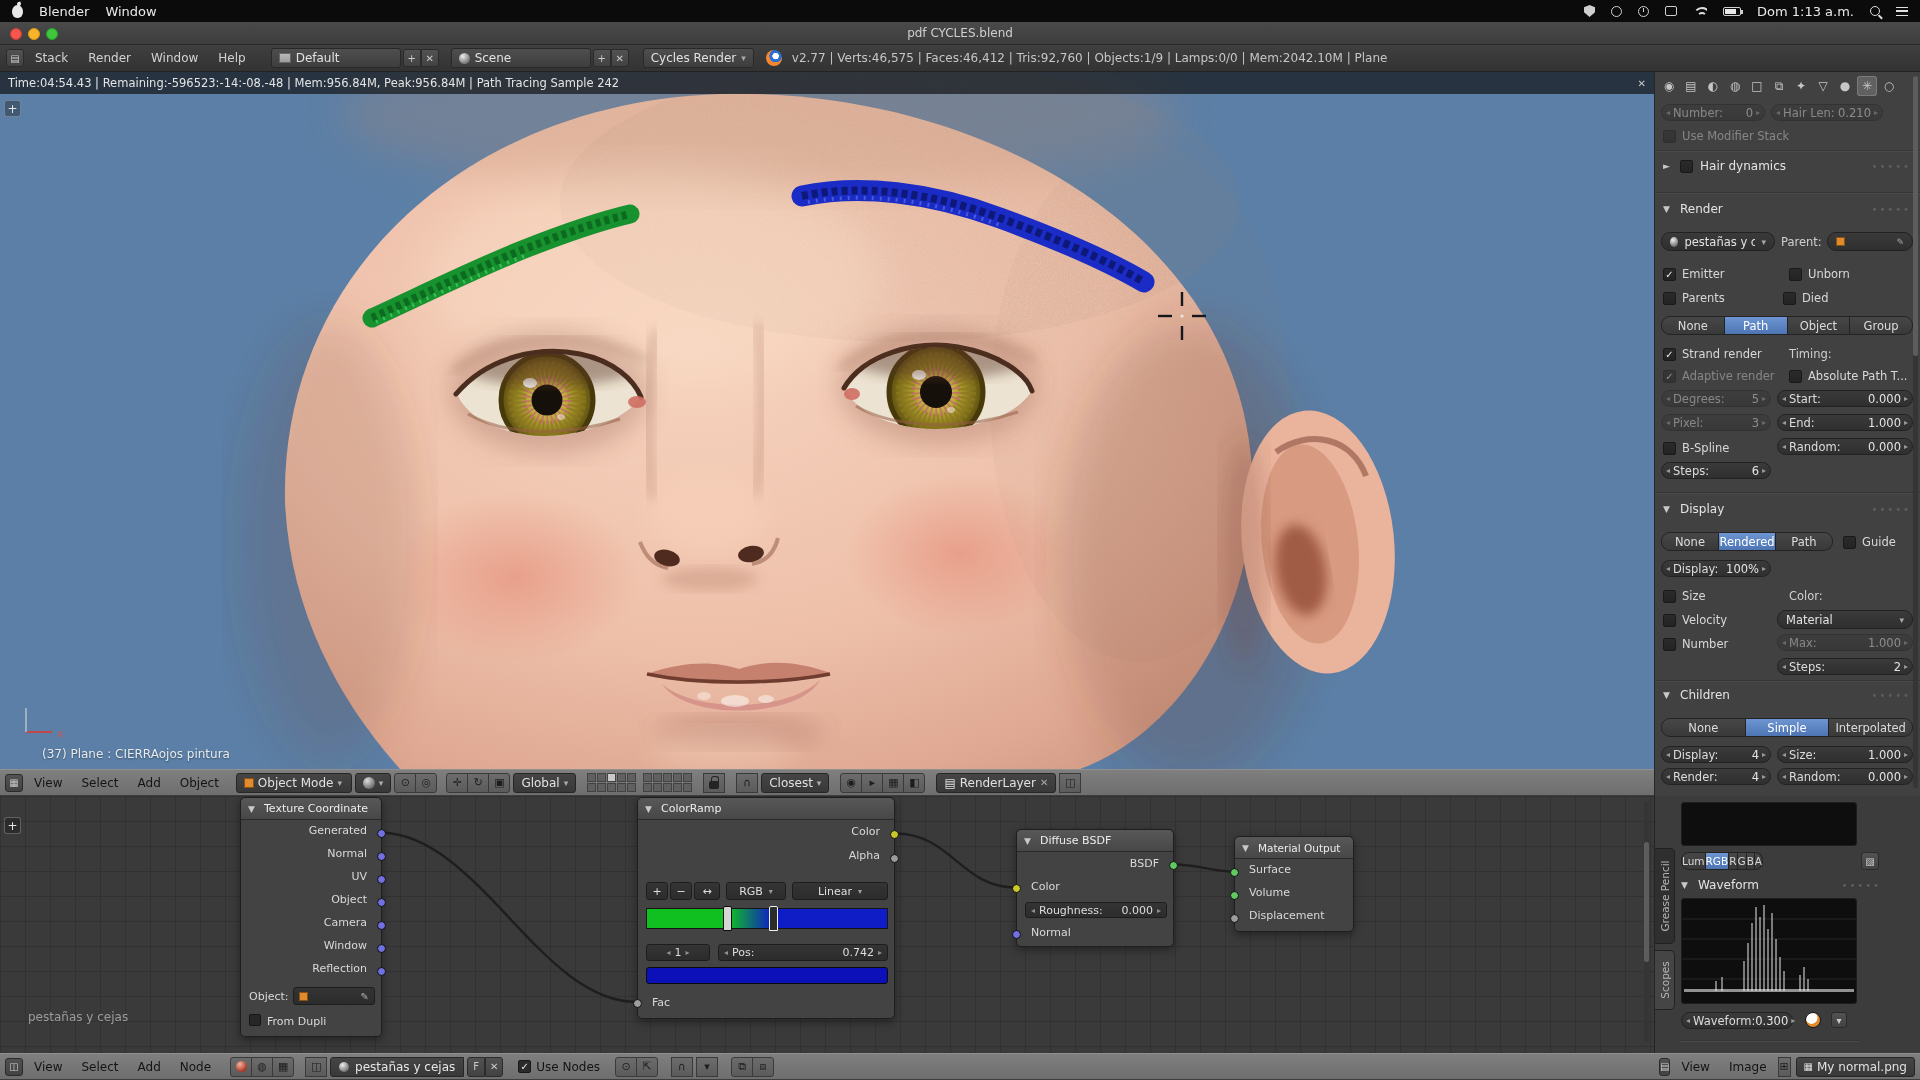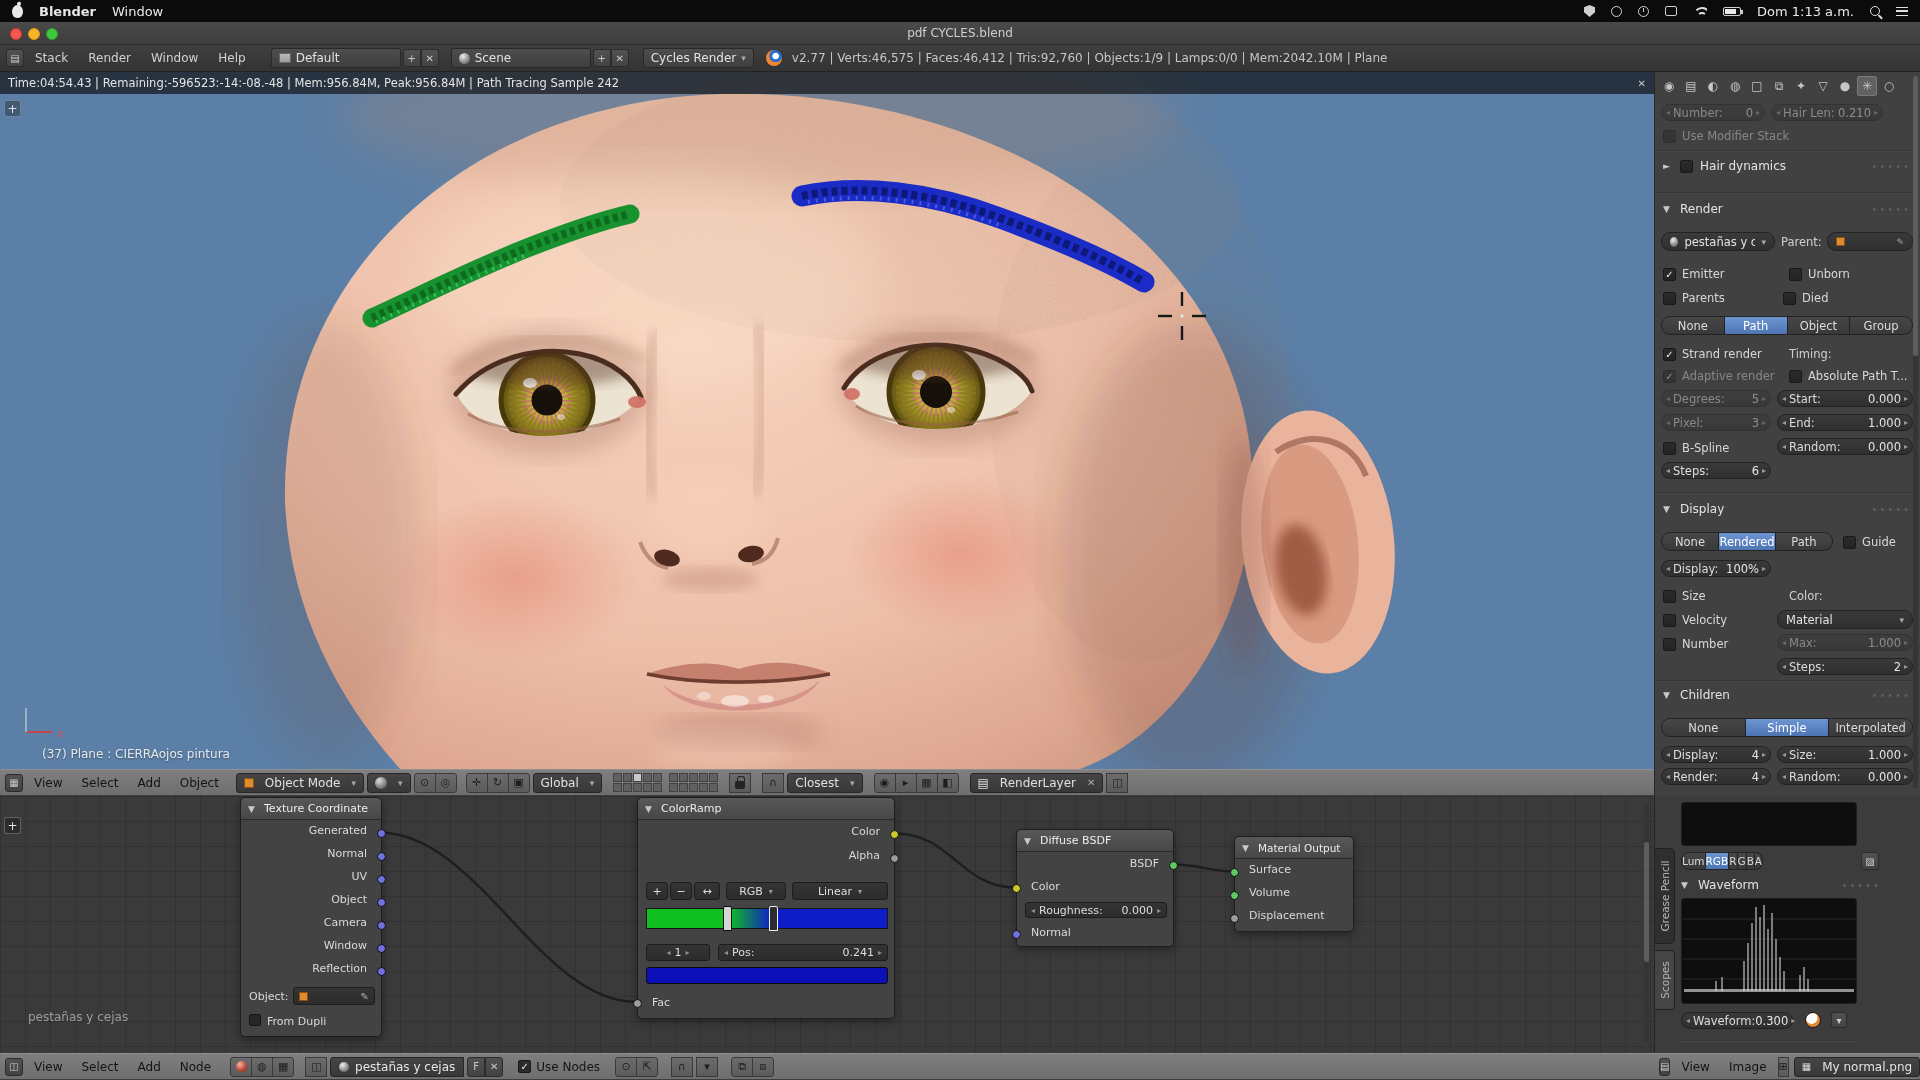--- a/index.html
+++ b/index.html
@@ -2,21 +2,21 @@
 <html><head>
 <meta charset="utf-8">
 <style>
 *{box-sizing:border-box;margin:0;padding:0}
 body{background:#1b1b1b;font-family:"DejaVu Sans","Liberation Sans",sans-serif;-webkit-font-smoothing:antialiased}
 #stage{position:relative;width:1920px;height:1080px;overflow:hidden;background:#404040;font-size:12px;color:#ddd}
 .abs{position:absolute}
 
 
 #menubar{left:0;top:0;width:1920px;height:22px;background:#0b0b0c;display:flex;align-items:center;color:#e8e8e8;font-size:13px;padding:0 12px;gap:16px}
-#menubar .app{font-weight:bold}
+#menubar .app{font-weight:normal}
 #menubar .spacer{flex:1}
 .mitem{cursor:default}
 .mb-ic{display:inline-flex;align-items:center;justify-content:center;height:16px}
 .i-apple{width:11px;height:13px;background:#e8e8e8;border-radius:50% 50% 46% 46%;position:relative}
 .i-apple::before{content:"";position:absolute;top:-3px;left:5px;width:4px;height:4px;background:#e8e8e8;border-radius:50% 0;transform:rotate(-20deg)}
 .i-shield{width:11px;height:12px;background:#cfcfcf;clip-path:polygon(50% 0,100% 18%,100% 60%,50% 100%,0 60%,0 18%)}
 .i-circ{width:11px;height:11px;border:1.5px solid #cfcfcf;border-radius:50%}
 .i-clk{width:11px;height:11px;border:1.5px solid #cfcfcf;border-radius:50%;position:relative}
 .i-clk::before{content:"";position:absolute;left:3.5px;top:1.5px;width:1.5px;height:3.5px;background:#cfcfcf}
 .i-inp{width:12px;height:10px;border:1.5px solid #cfcfcf;border-radius:2px}
@@ -56,21 +56,21 @@
 
 #viewport{left:0;top:72px;width:1654px;height:697px;background:#5b7fa6;overflow:hidden}
 #renderstatus{position:absolute;left:0;top:0;width:100%;height:22px;background:rgba(12,12,12,.66);color:#e4e4e4;font-size:11.5px;display:flex;align-items:center;padding:0 8px;z-index:5}
 #renderstatus .x{margin-left:auto;color:#c9c9c9;font-size:10px}
 .plus-handle{position:absolute;width:17px;height:17px;background:rgba(20,20,20,.35);border:1px solid rgba(255,255,255,.25);border-radius:3px;color:#e6e6e6;font-size:12px;display:flex;align-items:center;justify-content:center;z-index:6}
 #vpobj{position:absolute;left:42px;bottom:8px;color:#e6eaee;font-size:12px;text-shadow:0 1px 2px rgba(0,0,0,.4);z-index:5}
 
 
 .gray-hdr{background:linear-gradient(#7f7f7f,#6e6e6e);border-top:1px solid #909090;border-bottom:1px solid #3e3e3e;display:flex;align-items:center;padding:0 5px;gap:3px;color:#111}
 .gm{padding:2px 8px;color:#141414;font-size:12px}
-.dw{background:linear-gradient(#454545,#383838);border:1px solid #262626;border-radius:3px;color:#e0e0e0;height:20px;display:inline-flex;align-items:center;gap:11px;padding:0 7px;font-size:12px;white-space:nowrap}
+.dw{background:linear-gradient(#454545,#383838);border:1px solid #262626;border-radius:3px;color:#e0e0e0;height:20px;display:inline-flex;align-items:center;gap:4px;padding:0 7px;font-size:12px;white-space:nowrap}
 .dw .dd{font-size:9px;color:#aaa}
 .ib{width:22px;height:20px;display:inline-flex;align-items:center;justify-content:center;background:linear-gradient(#6c6c6c,#5b5b5b);border:1px solid #3a3a3a;color:#1d1d1d;font-size:11px}
 .ibg{display:inline-flex}
 .ibg .ib{border-radius:0;margin-left:-1px}
 .ibg .ib:first-child{border-radius:3px 0 0 3px;margin-left:0}
 .ibg .ib:last-child{border-radius:0 3px 3px 0}
 .i-cube{width:10px;height:10px;background:#e08b2d;box-shadow:inset 0 0 0 1px #8a5112}
 .i-sphere{width:12px;height:12px;border-radius:50%;background:radial-gradient(circle at 35% 30%,#ddd,#777 65%,#444)}
 .layers{display:grid;grid-template-columns:repeat(5,9px);grid-auto-rows:9px;gap:1px;margin:0 2px}
 .layers i{background:#606060;box-shadow:inset 0 0 0 1px #424242}
@@ -704,21 +704,21 @@
           <span>Linear</span>
         </div>
       <div class="rampbar" style="left:8px;top:110px;width:242px"></div>
       <span class="rmark" style="left:85px;top:108px"></span>
       <span class="rmark sel" style="left:131px;top:108px"></span>
       <div class="nw sl" style="left:8px;top:146px;width:64px;height:17px;justify-content:center">
           <span>1</span>
         </div>
       <div class="nw sl" style="left:80px;top:146px;width:170px;height:17px">
         <span class="lab">Pos:</span>
-        <span class="val">0.241</span>
+        <span class="val">0.742</span>
       </div>
       <div class="swatch" style="left:8px;top:169px;width:242px;height:17px"></div>
       <span class="nlb" style="left:14px;top:198px">Fac</span>
       <span class="sock s-val" style="left:-5px;top:201px"></span>
     </div>
 
     <div class="node" style="left:1016px;top:33px;width:158px;height:118px">
       <div class="nh">
         <span class="tri tri-d"></span>
         <span>Diffuse BSDF</span>

